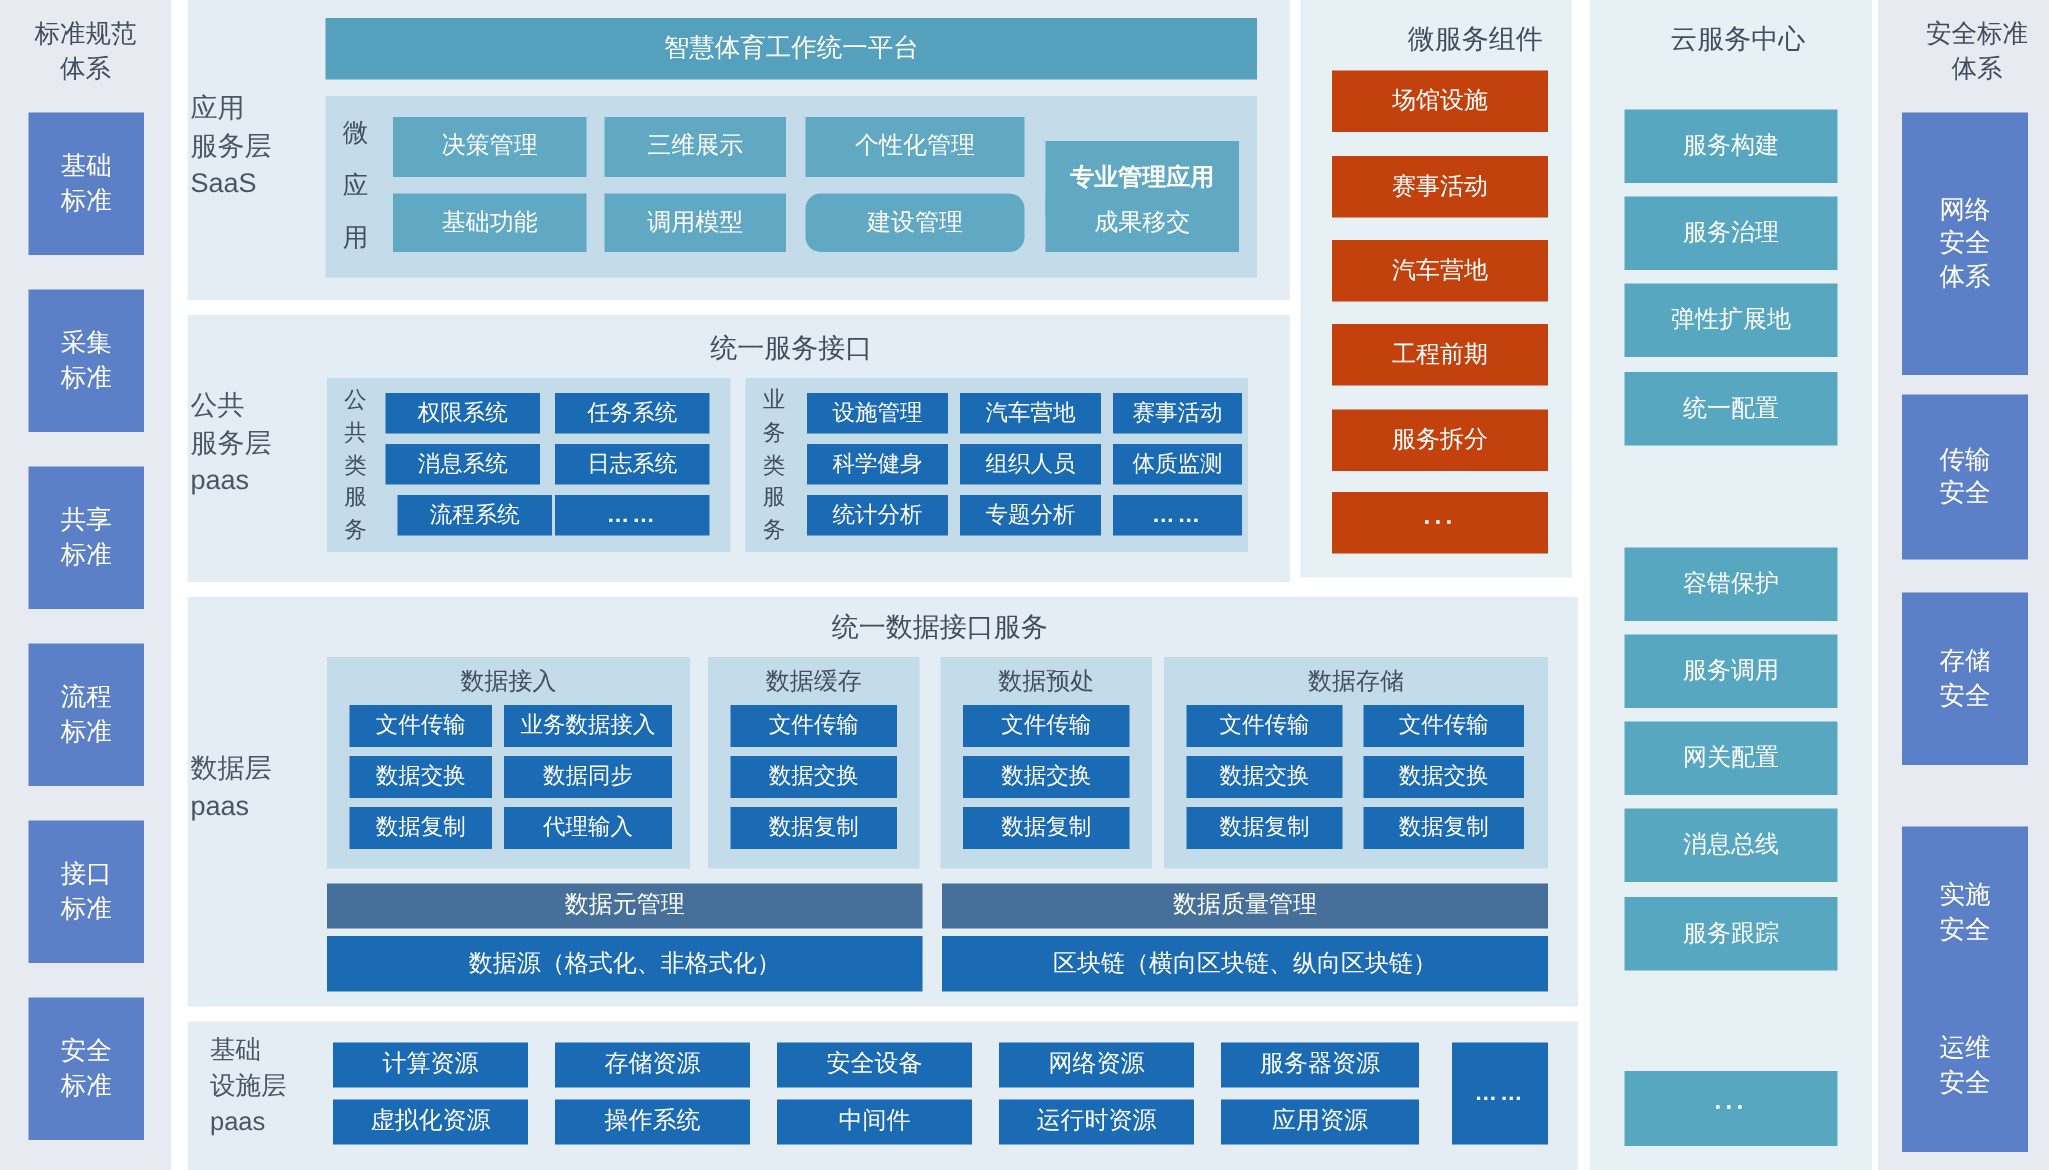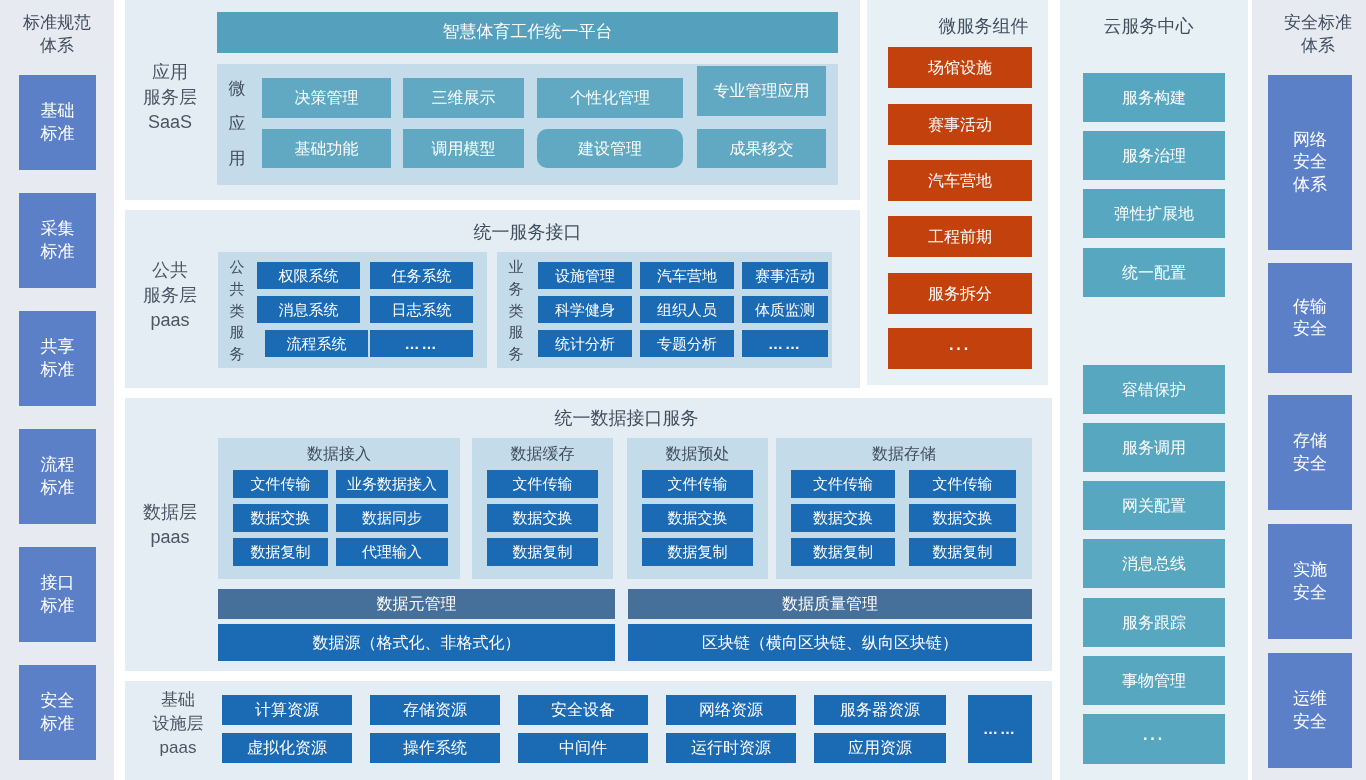--- a/index.html
+++ b/index.html
@@ -4,21 +4,21 @@
 <style>
   html,body{margin:0;padding:0;background:#ffffff;}
   body{font-family:"Liberation Sans","DejaVu Sans",sans-serif;}
   #stage{position:relative;width:1366px;height:780px;background:#ffffff;overflow:hidden;}
   .panel{position:absolute;background:#e3edf3;}
   .side{position:absolute;background:#e8eaf2;}
   .sub{position:absolute;background:#c4dbea;}
   .bx{position:absolute;display:flex;align-items:center;justify-content:center;
       color:#ffffff;text-align:center;white-space:pre-line;line-height:1.32;font-size:16px;}
   .hdr{position:absolute;color:#414e5e;text-align:center;font-size:18px;white-space:pre-line;line-height:1.35;}
-  .lbl{position:absolute;color:#4b5665;text-align:center;white-space:pre-line;font-size:18px;line-height:1.4;}
+  .lbl{position:absolute;color:#4b5665;text-align:left;white-space:pre-line;font-size:18px;line-height:1.4;}
   .vlbl{position:absolute;color:#414e5e;text-align:center;white-space:pre-line;}
   .gtitle{position:absolute;color:#414e5e;text-align:center;font-size:16px;}
   .c-banner{background:#54a0bd;}
   .c-teal{background:#61a9c3;}
   .c-cloud{background:#57a7c0;}
   .c-blue{background:#1a6ab4;}
   .c-slate{background:#c2410c;}
   .c-slate2{background:#466f99;}
   .c-peri{background:#5c80c8;}
   .s15{font-size:15px;}
@@ -52,21 +52,21 @@
 服务层
 SaaS</div>
   <div class="bx c-banner s17" style="left:217px;top:12px;width:621px;height:41px;">智慧体育工作统一平台</div>
   <div class="sub" style="left:217px;top:64px;width:621px;height:121px;"></div>
   <div class="vlbl s17" style="left:224px;top:72px;width:26px;line-height:2.05;">微
 应
 用</div>
   <div class="bx c-teal" style="left:262px;top:78px;width:129px;height:40px;">决策管理</div>
   <div class="bx c-teal" style="left:403px;top:78px;width:121px;height:40px;">三维展示</div>
   <div class="bx c-teal" style="left:537px;top:78px;width:146px;height:40px;">个性化管理</div>
-  <div class="bx c-teal" style="left:697px;top:66px;width:129px;height:50px;">专业管理应用</div>
+  <div class="bx c-teal" style="left:697px;top:94px;width:129px;height:50px;font-weight:bold;">专业管理应用</div>
   <div class="bx c-teal" style="left:262px;top:129px;width:129px;height:39px;">基础功能</div>
   <div class="bx c-teal" style="left:403px;top:129px;width:121px;height:39px;">调用模型</div>
   <div class="bx c-teal" style="left:537px;top:129px;width:146px;height:39px;border-radius:10px;">建设管理</div>
   <div class="bx c-teal" style="left:697px;top:129px;width:129px;height:39px;">成果移交</div>
 
   <div class="panel" style="left:125px;top:210px;width:735px;height:178px;"></div>
   <div class="lbl" style="left:127px;top:258px;width:86px;">公共
 服务层
 paas</div>
   <div class="hdr" style="left:217px;top:220px;width:621px;">统一服务接口</div>
@@ -157,42 +157,41 @@
   <div class="panel" style="left:867px;top:0;width:181px;height:385px;background:#e7f0f5;"></div>
   <div class="hdr" style="left:867px;top:14px;width:181px;padding-left:26px;">微服务组件</div>
   <div class="bx c-slate" style="left:888px;top:47px;width:144px;height:41px;">场馆设施</div>
   <div class="bx c-slate" style="left:888px;top:104px;width:144px;height:41px;">赛事活动</div>
   <div class="bx c-slate" style="left:888px;top:160px;width:144px;height:41px;">汽车营地</div>
   <div class="bx c-slate" style="left:888px;top:216px;width:144px;height:41px;">工程前期</div>
   <div class="bx c-slate" style="left:888px;top:273px;width:144px;height:41px;">服务拆分</div>
   <div class="bx c-slate dots" style="left:888px;top:328px;width:144px;height:41px;">···</div>
 
   <div class="panel" style="left:1060px;top:0;width:188px;height:780px;background:#e7f0f5;"></div>
-  <div class="hdr" style="left:1060px;top:14px;width:177px;">云服务中心</div>
+  <div class="hdr" style="left:1060px;top:14px;width:177px;padding-left:10px;">云服务中心</div>
   <div class="bx c-cloud" style="left:1083px;top:73px;width:142px;height:49px;">服务构建</div>
   <div class="bx c-cloud" style="left:1083px;top:131px;width:142px;height:49px;">服务治理</div>
   <div class="bx c-cloud" style="left:1083px;top:189px;width:142px;height:49px;">弹性扩展地</div>
   <div class="bx c-cloud" style="left:1083px;top:248px;width:142px;height:49px;">统一配置</div>
   <div class="bx c-cloud" style="left:1083px;top:365px;width:142px;height:49px;">容错保护</div>
   <div class="bx c-cloud" style="left:1083px;top:423px;width:142px;height:49px;">服务调用</div>
   <div class="bx c-cloud" style="left:1083px;top:481px;width:142px;height:49px;">网关配置</div>
   <div class="bx c-cloud" style="left:1083px;top:539px;width:142px;height:49px;">消息总线</div>
   <div class="bx c-cloud" style="left:1083px;top:598px;width:142px;height:49px;">服务跟踪</div>
-  <div class="bx c-cloud" style="left:1083px;top:656px;width:142px;height:49px;">事物管理</div>
   <div class="bx c-cloud dots" style="left:1083px;top:714px;width:142px;height:50px;">···</div>
 
   <div class="side" style="left:1252px;top:0;width:114px;height:780px;">
     <div class="hdr" style="left:0;top:12px;width:132px;font-size:17px;">安全标准
 体系</div>
     <div class="bx c-peri s17" style="left:16px;top:75px;width:84px;height:175px;">网络
 安全
 体系</div>
     <div class="bx c-peri s17" style="left:16px;top:263px;width:84px;height:110px;">传输
 安全</div>
     <div class="bx c-peri s17" style="left:16px;top:395px;width:84px;height:115px;">存储
 安全</div>
-    <div class="bx c-peri s17" style="left:16px;top:524px;width:84px;height:115px;">实施
+    <div class="bx c-peri s17" style="left:16px;top:551px;width:84px;height:115px;">实施
 安全</div>
     <div class="bx c-peri s17" style="left:16px;top:653px;width:84px;height:115px;">运维
 安全</div>
   </div>
 
 </div>
 
 </body></html>

